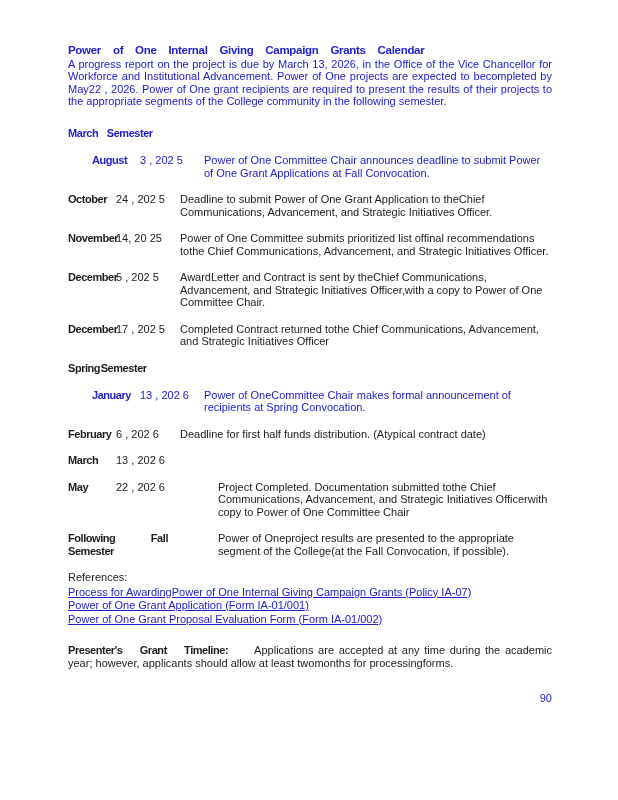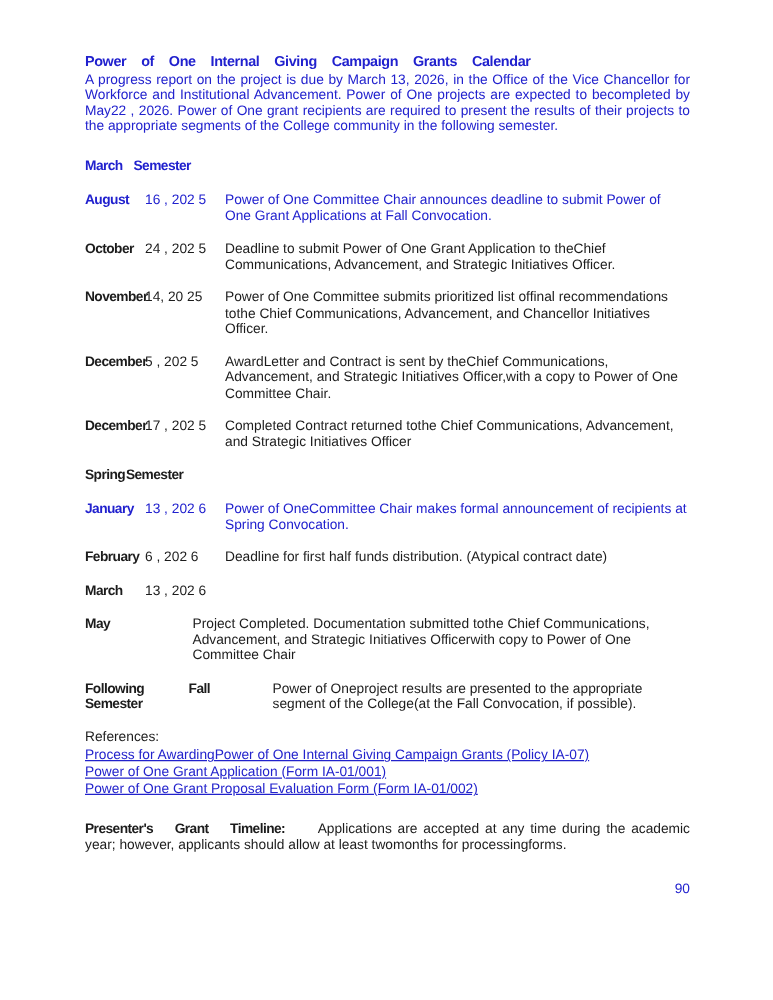--- a/index.html
+++ b/index.html
@@ -22,21 +22,21 @@
     text-align:justify;line-height:12.3px;
   }
   .section-heading{
     font-weight:bold;letter-spacing:-0.45px;
     word-spacing:6px;
     margin:4px 0 14px 0;line-height:13px;
   }
   .section-heading.blue{color:var(--accent,#2121ce);}
   .section-heading.black{color:var(--ink,#1c1c1c);word-spacing:-2px;}
   .cal-row{display:flex;margin:0 0 14px 0;line-height:12.5px;}
-  .cal-row.blue{color:var(--accent,#2121ce);}
+  .cal-row.blue{color:var(--accent,#2121ce);margin-left:24px;}
   .c-month{
     width:48px;flex:0 0 48px;
     font-weight:bold;letter-spacing:-0.45px;
   }
   .c-month.wide{width:100px;flex:0 0 100px;text-align:justify;}
   .c-date{width:64px;flex:0 0 64px;}
   .c-date.hidden{width:12px;flex:0 0 12px;}
   .c-desc{flex:1 1 auto;}
   .c-desc.indent{padding-left:38px;}
   .refs{margin-top:6px;}
@@ -62,32 +62,32 @@
 <div class="page">
 
   <h1 class="title">Power of One Internal Giving Campaign Grants Calendar</h1>
 
   <p class="intro">A progress report on the project is due by March 13, 2026, in the Office of the Vice Chancellor for Workforce and Institutional Advancement. Power of One projects are expected to becompleted by May22 , 2026. Power of One grant recipients are required to present the results of their projects to the appropriate segments of the College community in the following semester.</p>
 
   <div id="calendar">
       <p class="section-heading blue">March Semester</p>
       <div class="cal-row blue">
         <div class="c-month">August</div>
-        <div class="c-date">16 , 202 5</div>
+        <div class="c-date">3 , 202 5</div>
         <div class="c-desc">Power of One Committee Chair announces deadline to submit Power of One Grant Applications at Fall Convocation.</div>
       </div>
       <div class="cal-row">
         <div class="c-month">October</div>
         <div class="c-date">24 , 202 5</div>
         <div class="c-desc">Deadline to submit Power of One Grant Application to theChief Communications, Advancement, and Strategic Initiatives Officer.</div>
       </div>
       <div class="cal-row">
         <div class="c-month">November</div>
         <div class="c-date">14, 20 25</div>
-        <div class="c-desc">Power of One Committee submits prioritized list offinal recommendations tothe Chief Communications, Advancement, and Chancellor Initiatives Officer.</div>
+        <div class="c-desc">Power of One Committee submits prioritized list offinal recommendations tothe Chief Communications, Advancement, and Strategic Initiatives Officer.</div>
       </div>
       <div class="cal-row">
         <div class="c-month">December</div>
         <div class="c-date">5 , 202 5</div>
         <div class="c-desc">AwardLetter and Contract is sent by theChief Communications, Advancement, and Strategic Initiatives Officer,with a copy to Power of One Committee Chair.</div>
       </div>
       <div class="cal-row">
         <div class="c-month">December</div>
         <div class="c-date">17 , 202 5</div>
         <div class="c-desc">Completed Contract returned tothe Chief Communications, Advancement, and Strategic Initiatives Officer</div>
@@ -102,20 +102,21 @@
         <div class="c-month">February</div>
         <div class="c-date">6 , 202 6</div>
         <div class="c-desc">Deadline for first half funds distribution. (Atypical contract date)</div>
       </div>
       <div class="cal-row">
         <div class="c-month">March</div>
         <div class="c-date">13 , 202 6</div>
       </div>
       <div class="cal-row">
         <div class="c-month">May</div>
+        <div class="c-date">22 , 202 6</div>
         <div class="c-desc indent">Project Completed. Documentation submitted tothe Chief Communications, Advancement, and Strategic Initiatives Officerwith copy to Power of One Committee Chair</div>
       </div>
       <div class="cal-row">
         <div class="c-month wide">Following Fall Semester</div>
         <div class="c-date hidden"></div>
         <div class="c-desc indent">Power of Oneproject results are presented to the appropriate segment of the College(at the Fall Convocation, if possible).</div>
       </div>
     </div>
 
   <div class="refs">

